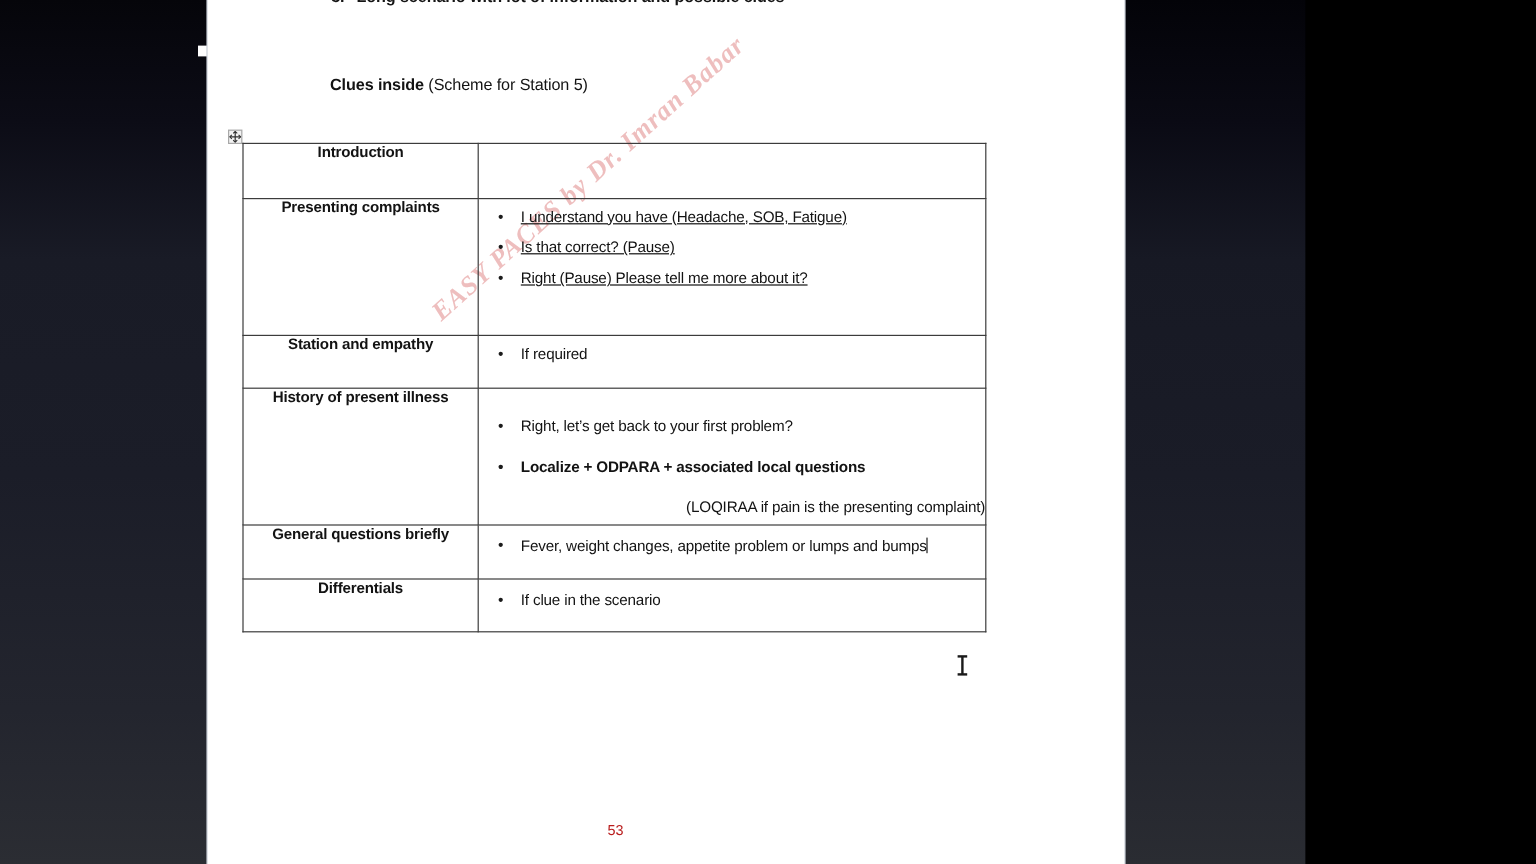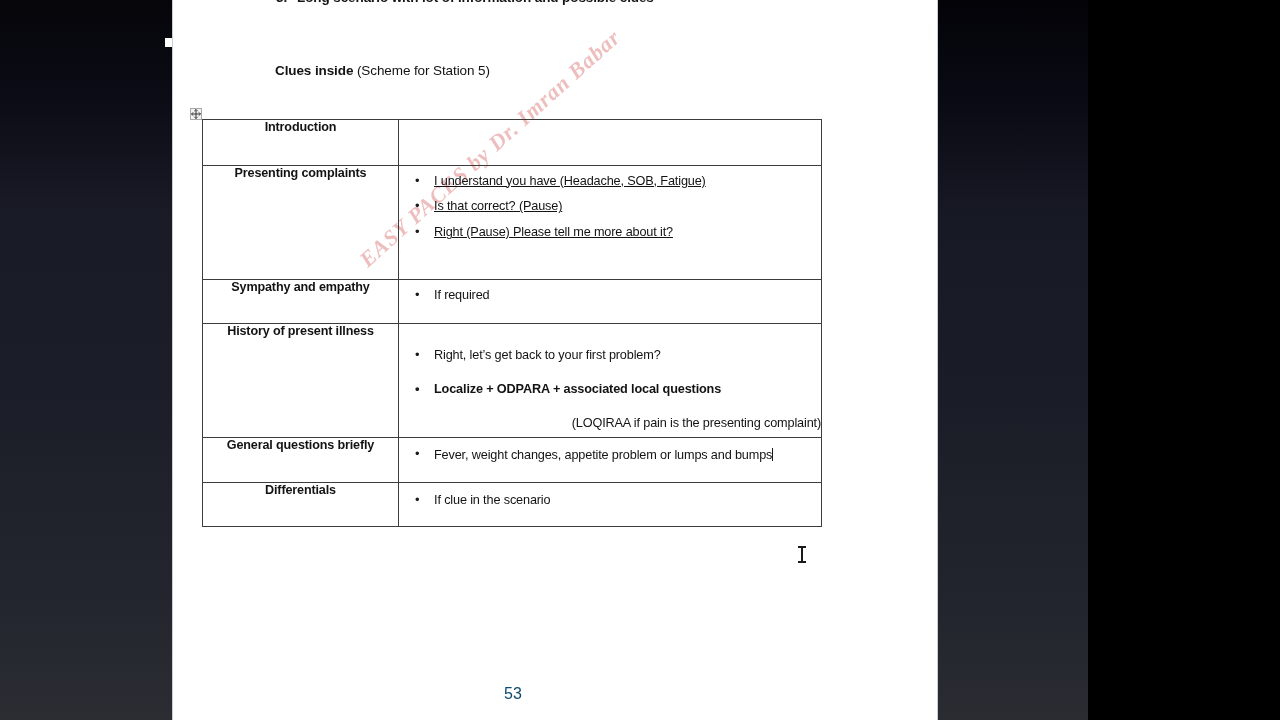--- a/index.html
+++ b/index.html
@@ -227,22 +227,22 @@
     letter-spacing: 1px;
   }
 
   
   .page-number {
     position: absolute;
     left: 0;
     top: 685px;
     width: 680px;
     text-align: center;
-    font-size: 16px;
-    color: #0c4a6e;
+    font-size: 12px;
+    color: #b91c1c;
   }
 
   
   .mouse-ibeam {
     position: absolute;
     left: 797px;
     top: 545px;
     width: 9px;
     height: 19px;
     pointer-events: none;
@@ -308,21 +308,21 @@
           <td class="content-cell">
             <ul class="bullets">
               <li>I understand you have (Headache, SOB, Fatigue)</li>
               <li>Is that correct? (Pause)</li>
               <li>Right (Pause) Please tell me more about it?</li>
             </ul>
           </td>
         </tr>
 
         <tr class="r-sympathy">
-          <td class="label-cell">Sympathy and empathy</td>
+          <td class="label-cell">Station and empathy</td>
           <td class="content-cell">
             <ul class="bullets">
               <li>If required</li>
             </ul>
           </td>
         </tr>
 
 
         <tr class="r-history">
           <td class="label-cell">History of present illness</td>

